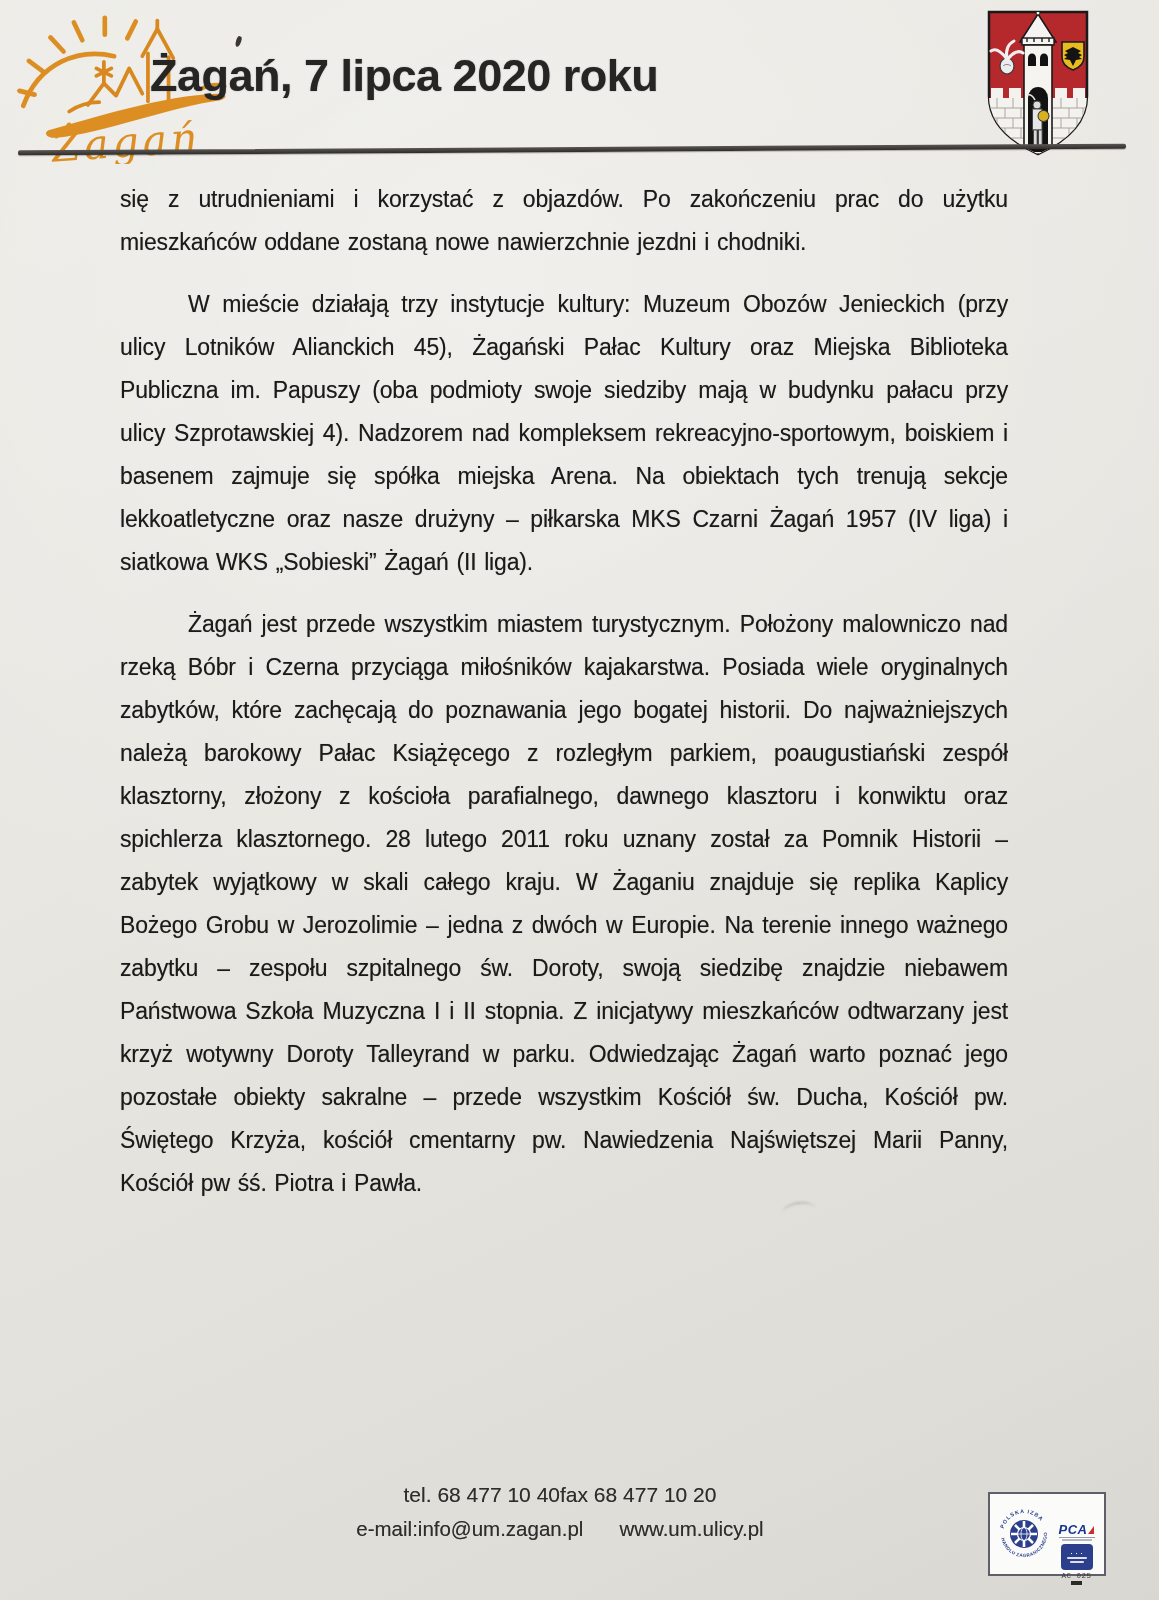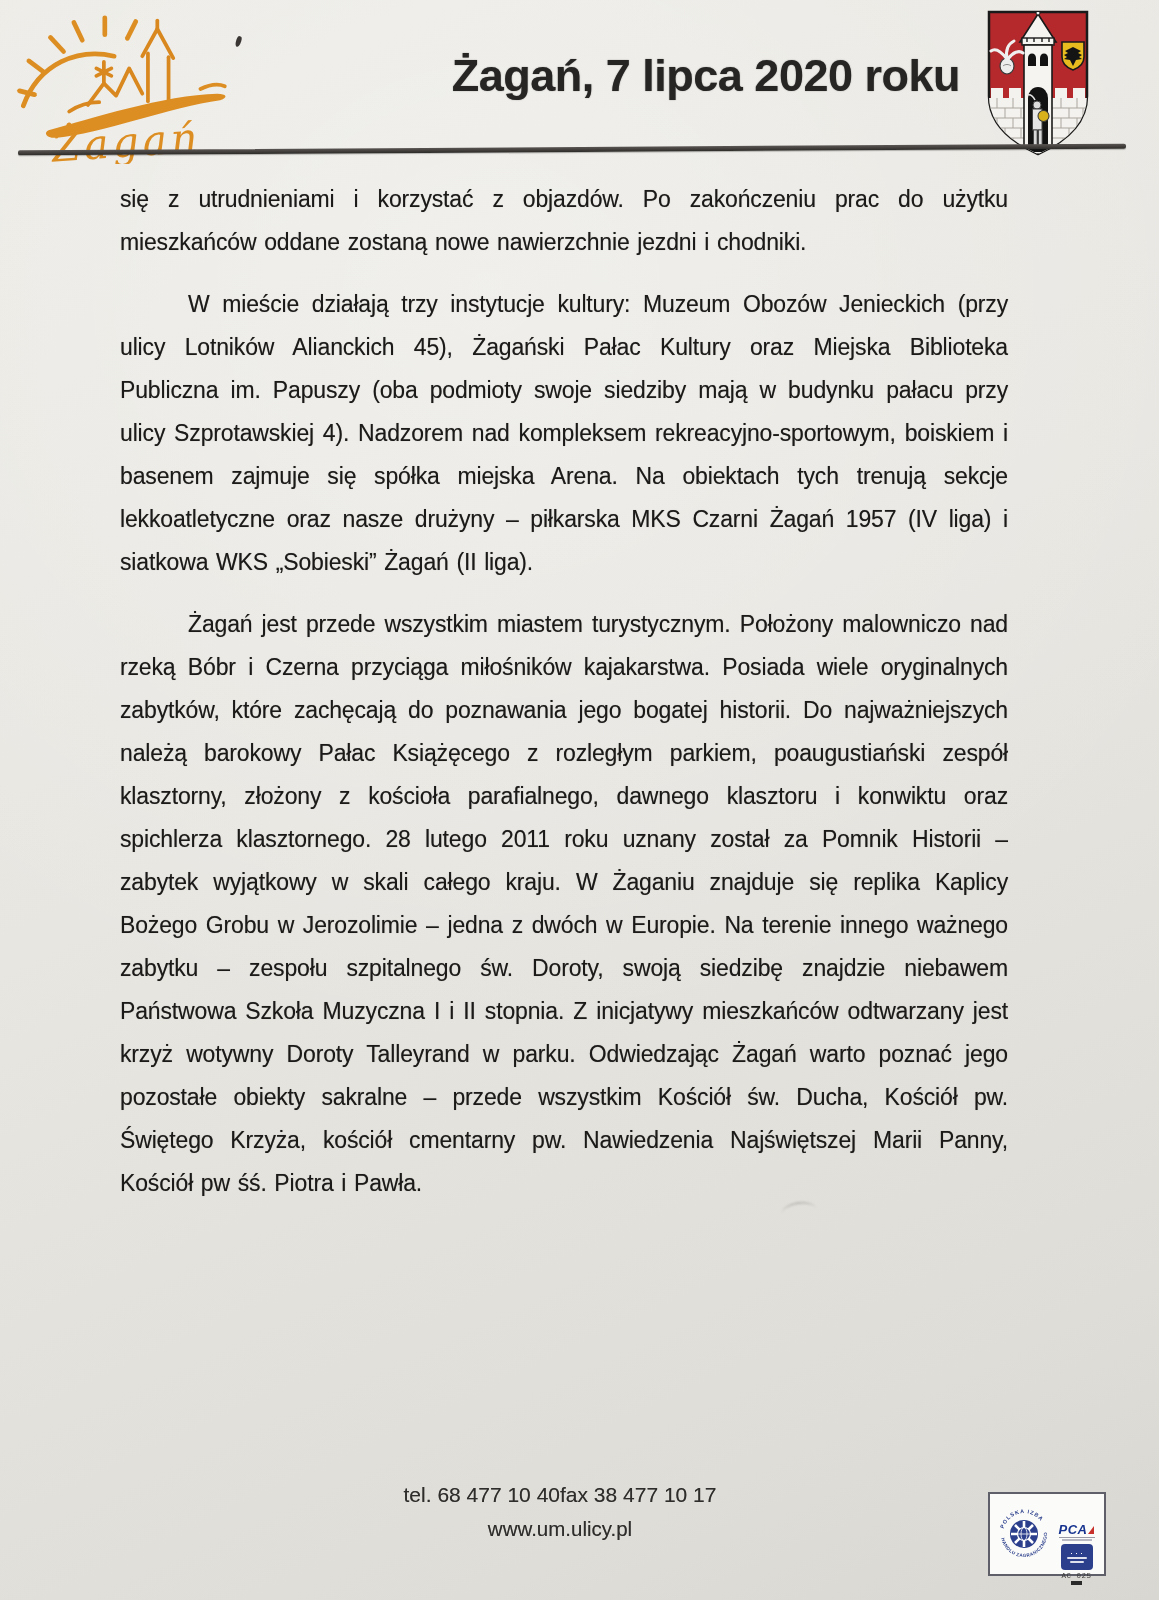--- a/index.html
+++ b/index.html
@@ -13,21 +13,21 @@
     background:
       radial-gradient(120% 80% at 42% 18%, rgba(255,255,255,0.30), rgba(255,255,255,0) 60%),
       linear-gradient(155deg, #ecebe6 0%, #e8e6e1 45%, #dfddd7 85%, #d9d7d1 100%);
   }
 
   
   .letterhead { position:absolute; left:0; top:0; width:1159px; height:170px; }
   .city-logo { position:absolute; left:8px; top:14px; width:248px; height:150px; }
   .page-title {
     position:absolute; left:150px; top:50px; width:810px;
-    text-align:right; font-size:45px; font-weight:700; color:#262524;
+    text-align:left; font-size:45px; font-weight:700; color:#262524;
     letter-spacing:-0.5px; text-shadow:0 0 1.2px rgba(38,37,36,0.55);
     white-space:nowrap;
   }
   .coat-of-arms { position:absolute; left:983px; top:8px; width:110px; height:150px; }
   .header-divider {
     position:absolute; left:18px; top:147px; width:1108px; height:5px;
     background:linear-gradient(#5a5653, #2e2c2a);
     border-radius:2px; transform:rotate(-0.35deg);
     box-shadow:0 1px 1px rgba(0,0,0,0.25);
   }
@@ -186,23 +186,24 @@
     <p>się z utrudnieniami i korzystać z objazdów. Po zakończeniu prac do użytku mieszkańców oddane zostaną nowe nawierzchnie jezdni i chodniki.</p>
     <p class="indent">W mieście działają trzy instytucje kultury: Muzeum Obozów Jenieckich (przy ulicy Lotników Alianckich 45), Żagański Pałac Kultury oraz Miejska Biblioteka Publiczna im. Papuszy (oba podmioty swoje siedziby mają w budynku pałacu przy ulicy Szprotawskiej 4). Nadzorem nad kompleksem rekreacyjno-sportowym, boiskiem i basenem zajmuje się spółka miejska Arena. Na obiektach tych trenują sekcje lekkoatletyczne oraz nasze drużyny – piłkarska MKS Czarni Żagań 1957 (IV liga) i siatkowa WKS „Sobieski” Żagań (II liga).</p>
     <p class="indent">Żagań jest przede wszystkim miastem turystycznym. Położony malowniczo nad rzeką Bóbr i Czerna przyciąga miłośników kajakarstwa. Posiada wiele oryginalnych zabytków, które zachęcają do poznawania jego bogatej historii. Do najważniejszych należą barokowy Pałac Książęcego z rozległym parkiem, poaugustiański zespół klasztorny, złożony z kościoła parafialnego, dawnego klasztoru i konwiktu oraz spichlerza klasztornego. 28 lutego 2011 roku uznany został za Pomnik Historii – zabytek wyjątkowy w skali całego kraju. W Żaganiu znajduje się replika Kaplicy Bożego Grobu w Jerozolimie – jedna z dwóch w Europie. Na terenie innego ważnego zabytku – zespołu szpitalnego św. Doroty, swoją siedzibę znajdzie niebawem Państwowa Szkoła Muzyczna I i II stopnia. Z inicjatywy mieszkańców odtwarzany jest krzyż wotywny Doroty Talleyrand w parku. Odwiedzając Żagań warto poznać jego pozostałe obiekty sakralne – przede wszystkim Kościół św. Ducha, Kościół pw. Świętego Krzyża, kościół cmentarny pw. Nawiedzenia Najświętszej Marii Panny, Kościół pw śś. Piotra i Pawła.</p>
   </main>
 
   <span class="smudge"></span>
 
   <footer class="letter-footer">
     <div class="footer-line l2">
       <span>tel. 68 477 10 40</span>
-      <span>fax 38 477 10 17</span>
+      <span>fax 68 477 10 20</span>
     </div>
     <div class="footer-line l3">
+      <span>e-mail:info@um.zagan.pl</span>
       <span>www.um.ulicy.pl</span>
     </div>
   </footer>
 
   <div class="certification-badge">
     <svg width="54" height="54" viewBox="0 0 54 54" xmlns="http://www.w3.org/2000/svg" xmlns:xlink="http://www.w3.org/1999/xlink">
       <defs>
         <path id="arcTop" d="M6,27 A21,21 0 0 1 48,27"></path>
         <path id="arcBot" d="M4,27 A23,23 0 0 0 50,27"></path>
       </defs>

